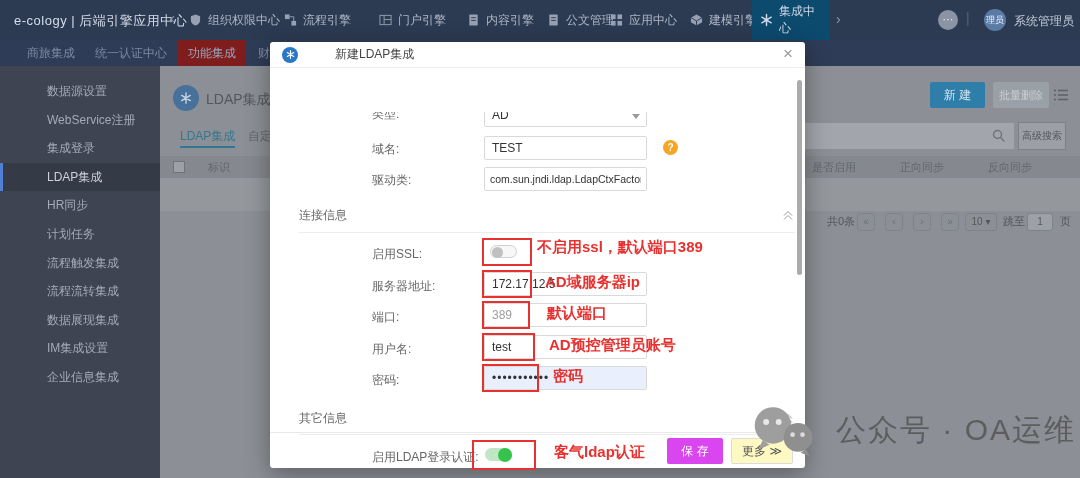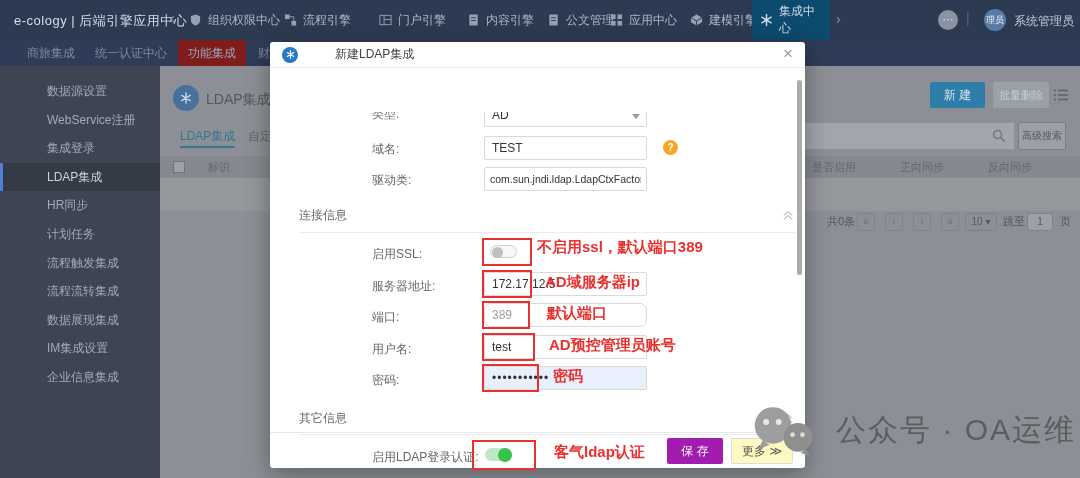--- a/index.html
+++ b/index.html
@@ -53,38 +53,38 @@
 
   
   .modal{position:absolute;left:270px;top:42px;width:535px;height:426px;background:#fff;border-radius:3px;box-shadow:0 6px 24px rgba(0,0,0,.35);z-index:10;}
   .m-header{position:absolute;left:0;top:0;width:100%;height:26px;border-bottom:1px solid #ededed;display:flex;align-items:center;padding:0 12px;gap:29px;}
   .m-icon{width:16px;height:16px;border-radius:50%;background:#2878c8;display:flex;align-items:center;justify-content:center;}
   .m-title{margin-left:8px;font-size:12px;color:#444;}
   .m-close{position:absolute;right:12px;top:2px;font-size:17px;color:#9a9a9a;}
   .m-content{position:absolute;left:7px;top:26px;width:100%;height:364px;overflow:hidden;margin-top:44px;}
   .f-label{position:absolute;left:95px;font-size:12px;color:#666;}
   .f-input{position:absolute;left:207px;width:163px;height:24px;border:1px solid #d9d9d9;border-radius:2px;font-size:12px;color:#333;padding:0 7px;background:#fff;outline:none;}
-  .f-input.gray{color:#9d9d9d;border-radius:7px;}
+  .f-input.gray{color:#9d9d9d;}
   .f-input.pwd{background:#e9effd;letter-spacing:1px;}
   .f-input.drv{font-size:10.5px;padding:0 5px;}
   .caret-down{position:absolute;width:0;height:0;border-left:4px solid transparent;border-right:4px solid transparent;border-top:5px solid #9a9a9a;}
   .help-circle{position:absolute;left:386px;width:15px;height:15px;border-radius:50%;background:#f5a623;color:#fff;font-size:10px;font-weight:bold;text-align:center;line-height:15px;}
   .sec-title{position:absolute;left:22px;font-size:12px;color:#666;}
   .sec-divider{position:absolute;left:22px;width:496px;height:1px;background:#ececec;}
   .collapse{position:absolute;left:505px;}
   .redbox{position:absolute;border:2px solid #e8312f;}
   .note{position:absolute;color:#e8312f;font-size:15px;font-weight:bold;white-space:nowrap;}
   .toggle{position:absolute;width:27px;height:13px;border-radius:7px;}
   .toggle.off{background:#f7f7f7;border:1px solid #cfcfcf;}
   .toggle.off .knob{position:absolute;left:1px;top:0.5px;width:11px;height:11px;border-radius:50%;background:#c0c0c0;}
   .toggle.on{background:#bfe7c6;}
   .toggle.on .knob{position:absolute;right:0;top:-0.5px;width:14px;height:14px;border-radius:50%;background:#35c24d;}
   .m-scrollbar{position:absolute;right:3px;top:38px;width:5px;height:195px;border-radius:3px;background:#ababab;}
   .m-footer{position:absolute;left:0;bottom:0;width:100%;height:36px;border-top:1px solid #e9e9e9;display:flex;align-items:center;justify-content:flex-end;gap:8px;padding-right:12px;}
-  .btn-save{width:56px;height:26px;background:#a21caf;color:#fff;font-size:12px;text-align:center;line-height:26px;border-radius:2px;}
+  .btn-save{width:56px;height:26px;background:#d946ef;color:#fff;font-size:12px;text-align:center;line-height:26px;border-radius:2px;}
   .btn-more{width:62px;height:26px;background:#fef9c3;border:1px solid #dcdcdc;color:#555;font-size:12px;text-align:center;line-height:24px;border-radius:2px;}
 
   
   .watermark{position:absolute;left:750px;top:400px;z-index:20;display:flex;align-items:flex-start;}
   .wm-text{margin-left:14px;margin-top:10px;font-size:30px;color:rgba(80,80,80,.78);letter-spacing:2px;white-space:nowrap;}
 </style>
 </head>
 <body>
 
 <div class="stage">

